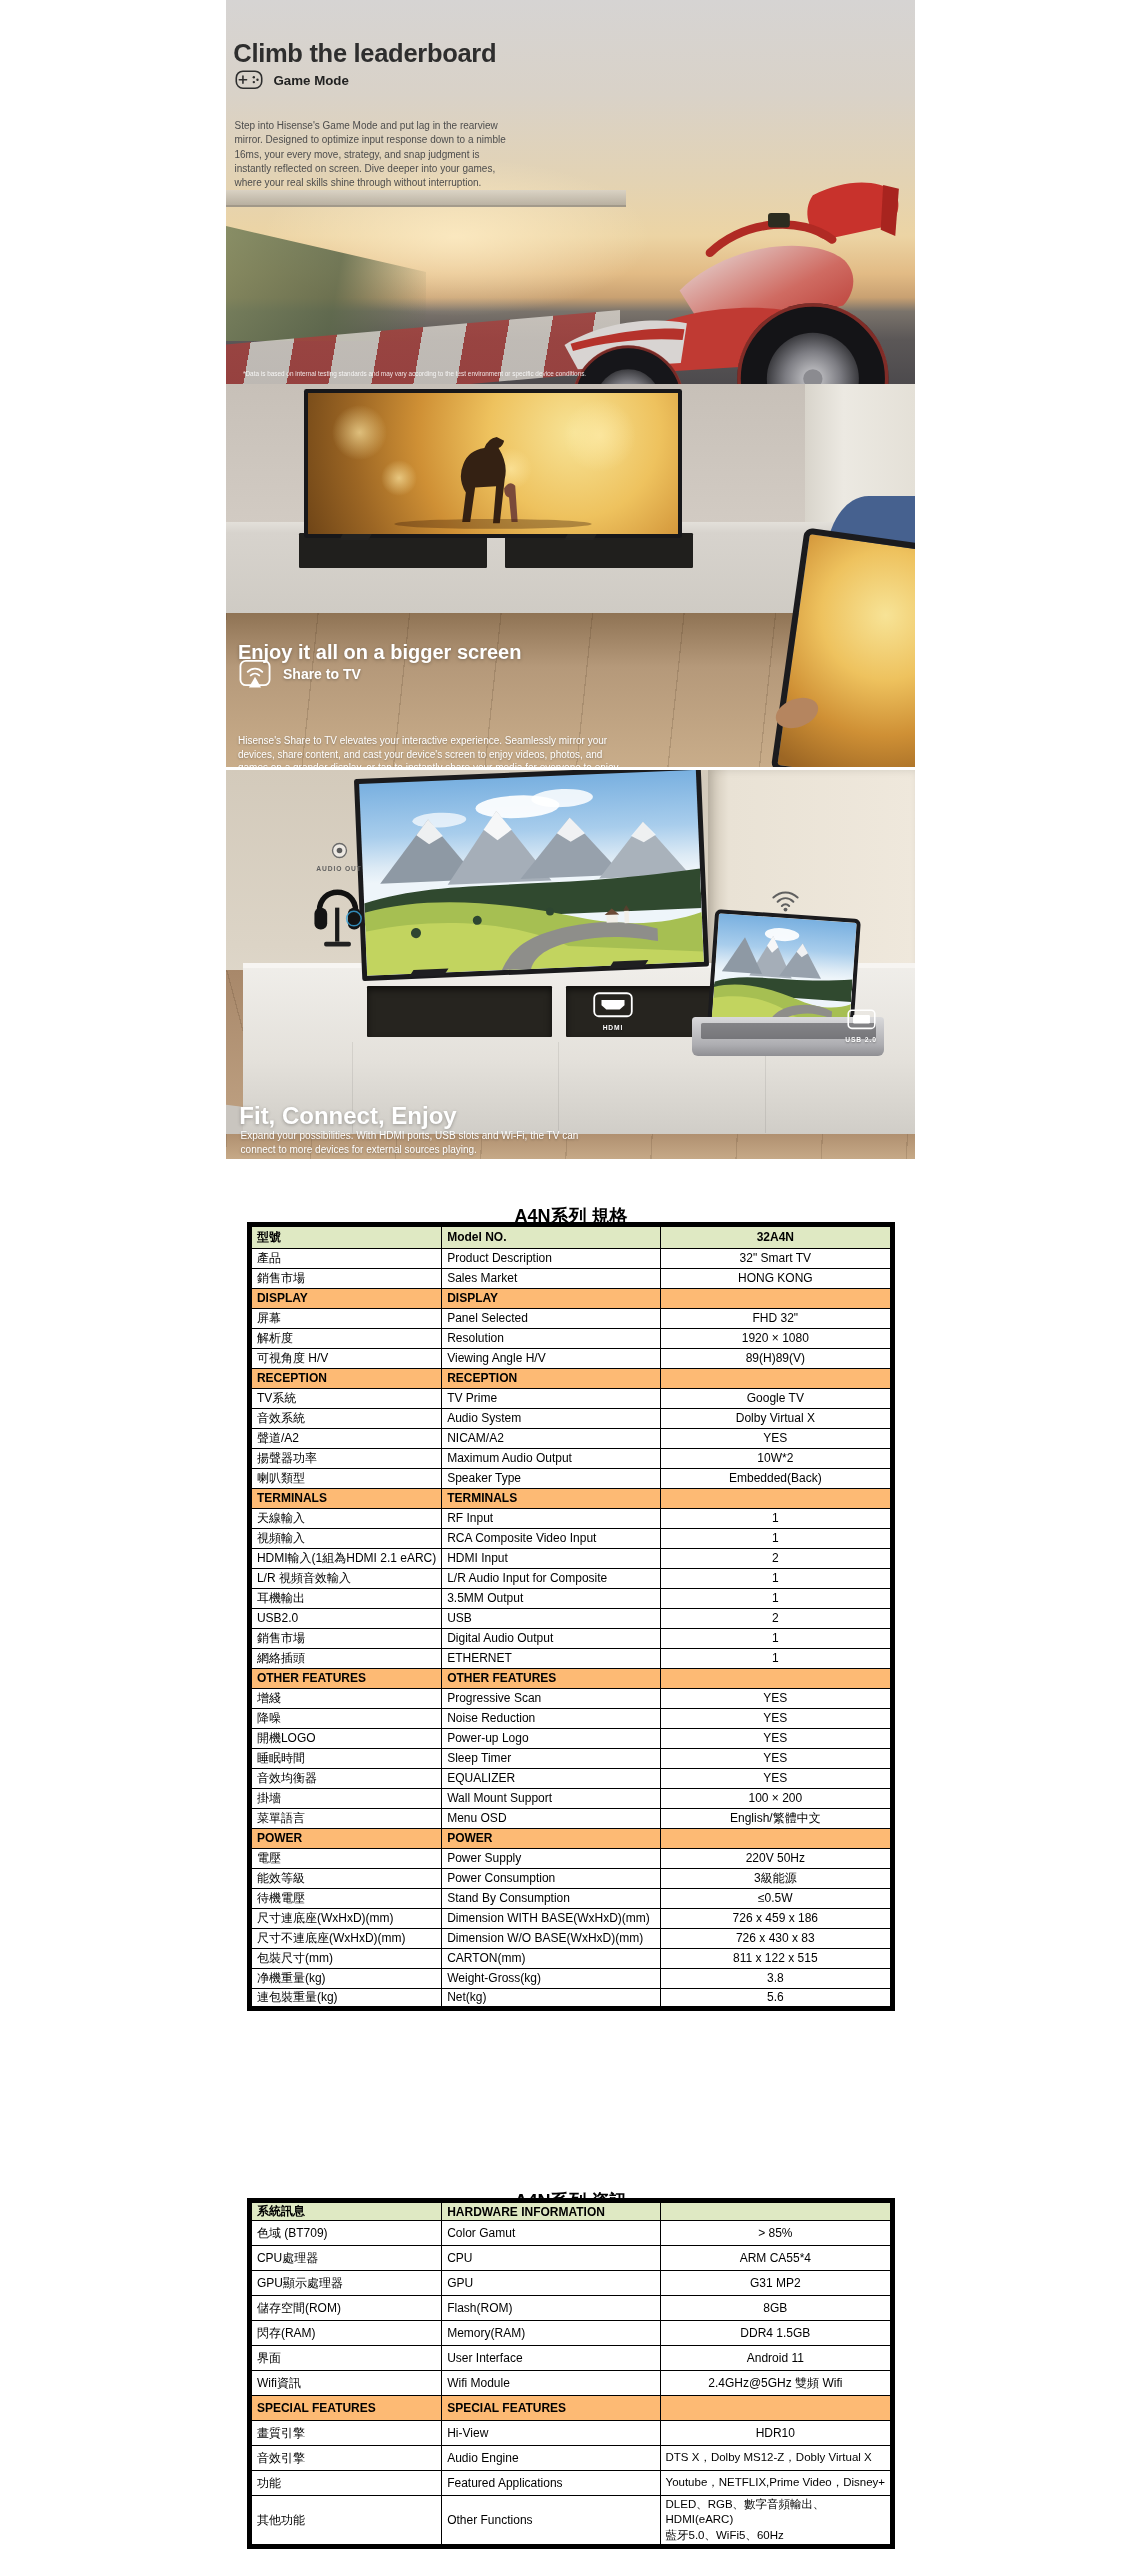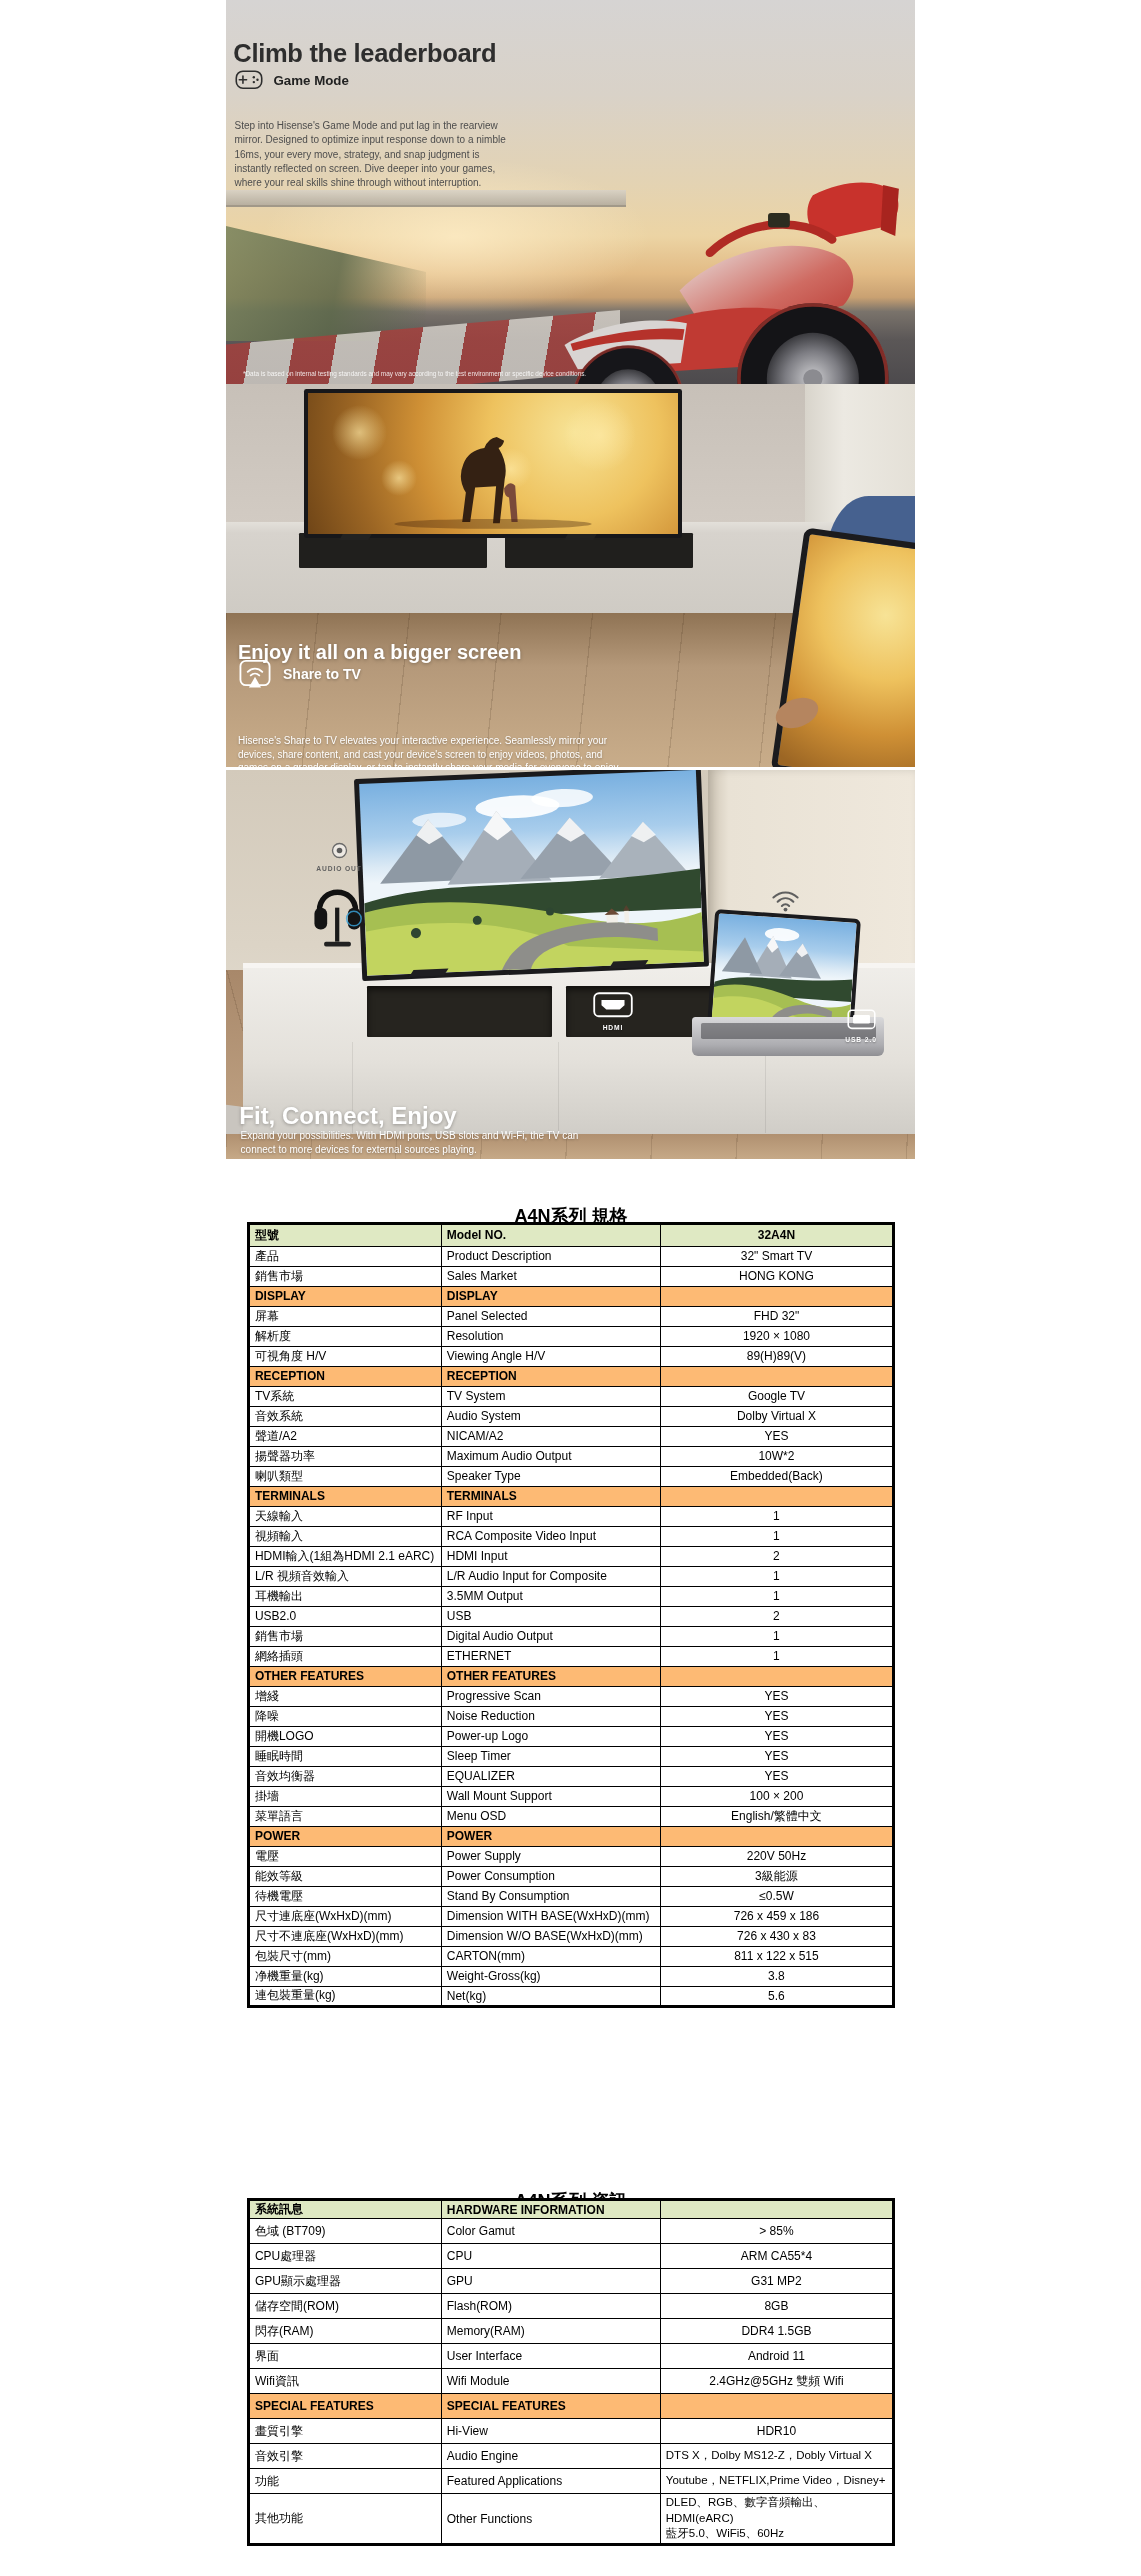--- a/index.html
+++ b/index.html
@@ -81,21 +81,21 @@
   .callout.light{color:#fff;text-shadow:0 0.6px 1.8px rgba(0,0,0,.35);}
   .h3-title{position:absolute;left:13.3px;top:312px;font-size:24px;font-weight:bold;color:#fff;text-shadow:0 0.6px 3.6px rgba(0,0,0,.3);}
   .h3-body{position:absolute;left:14.6px;top:349px;width:340px;font-size:10px;line-height:14px;color:#fff;text-shadow:0 0.6px 2.4px rgba(0,0,0,.3);}
   
   .table-title{position:absolute;left:247px;width:648px;text-align:center;font-size:18px;font-weight:bold;color:#000;}
   #spec-title{top:1186px;}
   #info-title{top:2171px;}
   .spec-wrap{position:absolute;left:247px;width:648px;}
   #spec-wrap{top:1222px;}
   #info-wrap{top:2198px;}
-  table.spec{border-collapse:collapse;table-layout:fixed;width:648px;border:3px solid #000000;background:#fff;}
+  table.spec{border-collapse:collapse;table-layout:fixed;width:648px;border:5px solid #000000;background:#fff;}
   table.spec col.c1{width:192px;} table.spec col.c2{width:218px;} table.spec col.c3{width:232px;}
   table.spec th,table.spec td{border:1.2px solid #000;padding:0 4.9px;font-size:12px;font-weight:normal;
     text-align:left;vertical-align:middle;overflow:hidden;}
   table.spec thead th{background:#dfe9c3;font-weight:bold;height:20.6px;border-bottom:1.8px solid #000;}
   table.spec thead th.c-val{text-align:center;}
   #spec-table tbody tr{height:20px;}
   #info-table tbody tr{height:25px;}
   #info-table thead th{height:17px;}
   table.spec td.c-val{text-align:center;}
   table.spec tr.section td{background:#fdba74;font-weight:bold;}
@@ -371,21 +371,21 @@
         </tr>
 
         <tr class="section">
           <td class="c-zh nowrap">RECEPTION</td>
           <td class="c-en nowrap">RECEPTION</td>
           <td class="c-val"></td>
         </tr>
 
         <tr>
           <td class="c-zh nowrap">TV系統</td>
-          <td class="c-en nowrap">TV System</td>
+          <td class="c-en nowrap">TV Prime</td>
           <td class="c-val">Google TV</td>
         </tr>
 
         <tr>
           <td class="c-zh nowrap">音效系統</td>
           <td class="c-en nowrap">Audio System</td>
           <td class="c-val">Dolby Virtual X</td>
         </tr>
 
         <tr>

